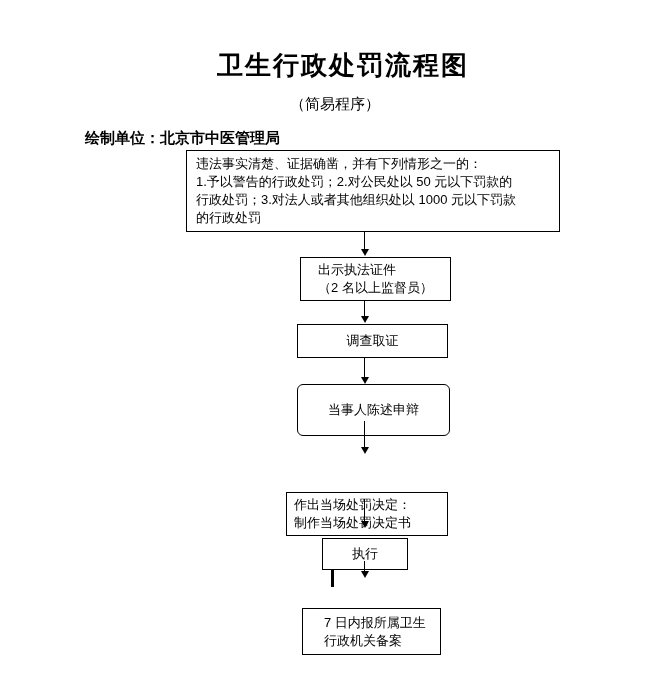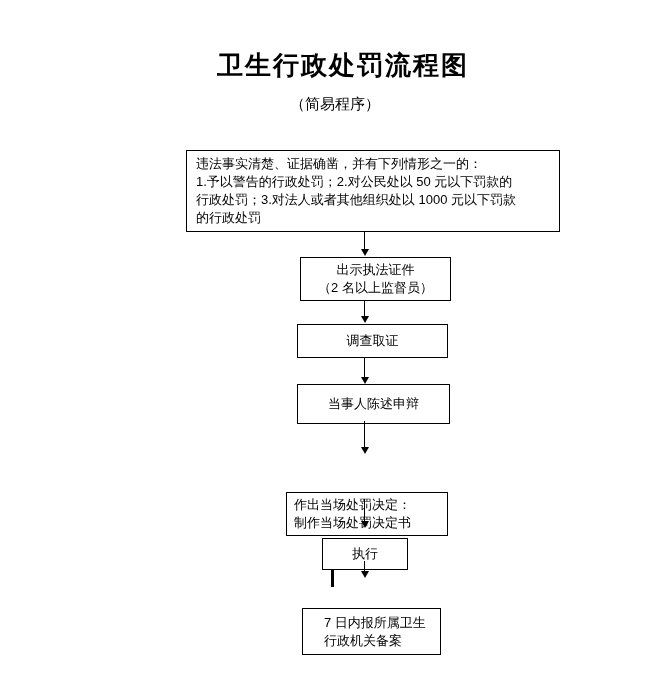--- a/index.html
+++ b/index.html
@@ -54,32 +54,32 @@
     border: 1px solid #000000;
     background: #ffffff;
     font-size: 13px;
     line-height: 18px;
     white-space: pre-line;
   }
   .node.center {
     display: flex;
     align-items: center;
     justify-content: center;
-    text-align: center;
+    text-align: left;
   }
   .node.left {
     display: flex;
     align-items: center;
     text-align: left;
   }
 
   .n-conditions { left: 186px; top: 150px; width: 374px; height: 82px; padding: 15px 9px; }
   .n-credentials { left: 300px; top: 257px; width: 151px; height: 44px; }
   .n-investigate { left: 297px; top: 324px; width: 151px; height: 34px; }
-  .n-statement  { left: 297px; top: 384px; width: 153px; height: 40px; }
+  .n-statement  { left: 297px; top: 384px; width: 153px; height: 52px; border-radius: 6px; }
   .n-decision   { left: 286px; top: 455px; width: 162px; height: 44px; padding-left: 7px; margin-top: 37px; }
   .n-execute    { left: 322px; top: 538px; width: 86px;  height: 32px; }
   .n-filing     { left: 302px; top: 608px; width: 139px; height: 47px; padding-left: 21px; }
 
   
   .arrow {
     position: absolute;
     width: 0;
     border-left: 1px solid #000000;
   }
@@ -113,20 +113,21 @@
 </style>
 </head>
 <body>
 
 <div class="canvas">
 
   <h1 class="title">卫生行政处罚流程图</h1>
 
   <div class="subtitle">（简易程序）</div>
 
+  <div class="credit">绘制单位：北京市中医管理局</div>
 
   <div class="node left n-conditions">违法事实清楚、证据确凿，并有下列情形之一的：
 1.予以警告的行政处罚；2.对公民处以 50 元以下罚款的
 行政处罚；3.对法人或者其他组织处以 1000 元以下罚款
 的行政处罚</div>
 
   <div class="arrow a1"></div>
 
   <div class="node center n-credentials">出示执法证件
 （2 名以上监督员）</div>

